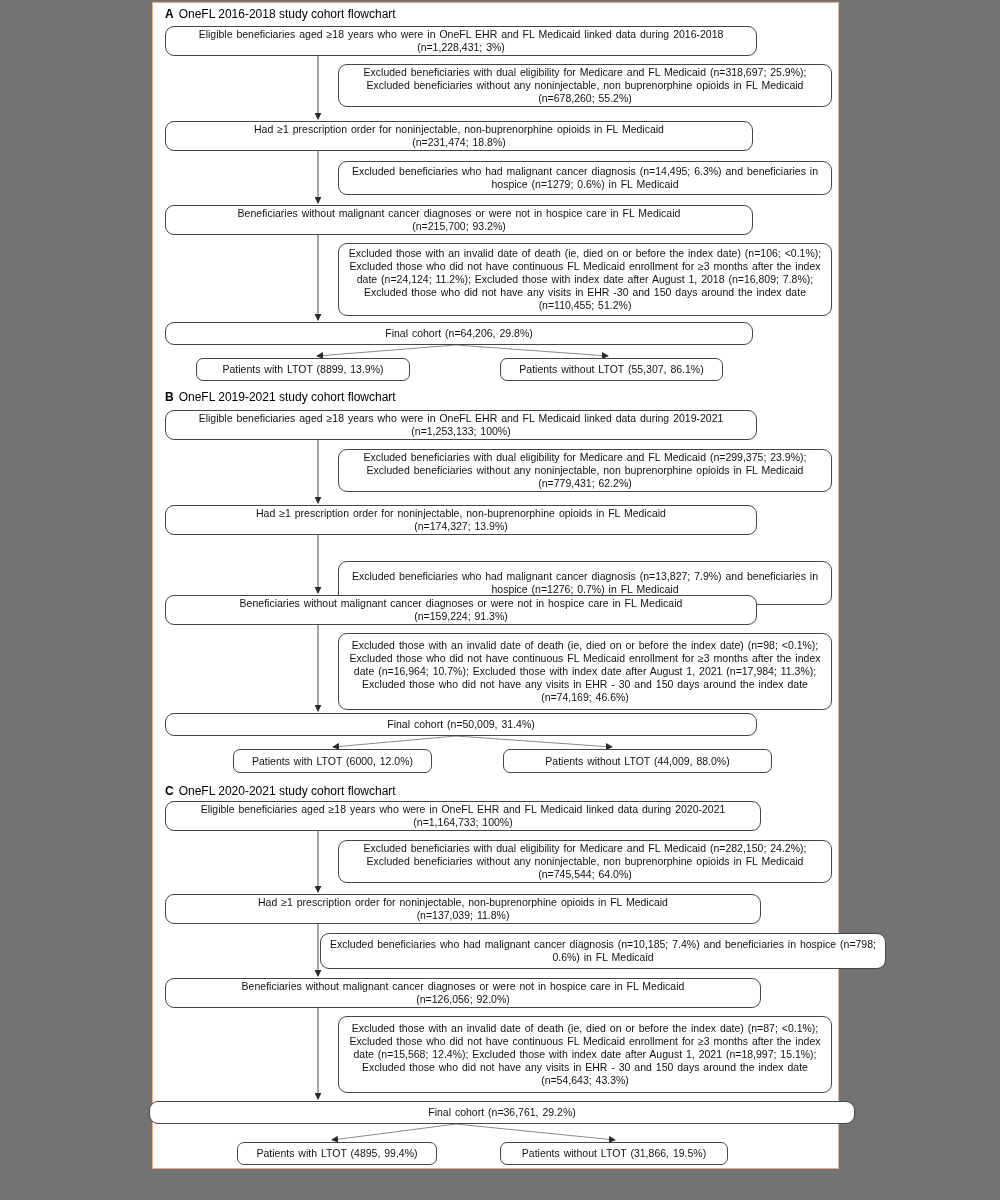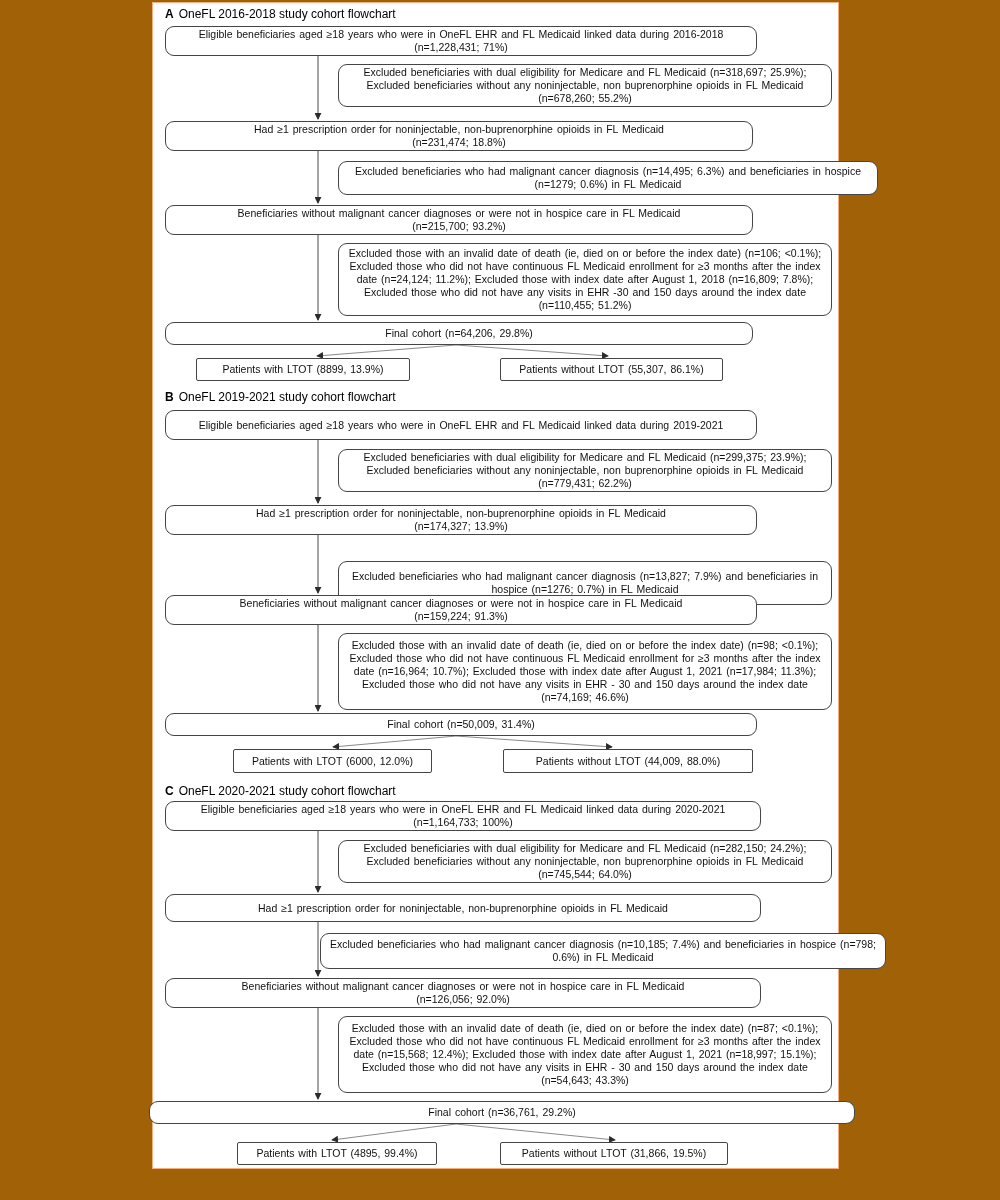--- a/index.html
+++ b/index.html
@@ -1,38 +1,38 @@
 <!DOCTYPE html>
 <html><head>
 <meta charset="utf-8">
 <style>
   html,body{margin:0;padding:0;background:#ffffff;}
   .stage{
-    position:relative;width:1000px;height:1200px;background:#a16207;overflow:hidden;
+    position:relative;width:1000px;height:1200px;background:#737373;overflow:hidden;
     font-family:"Liberation Sans", sans-serif;color:#111111;
   }
   .figure-border{
     position:absolute;left:152px;top:2px;width:687px;height:1167px;
     border:1.5px solid #f5ad7e;background:#ffffff;box-sizing:border-box;
   }
   .connectors{position:absolute;left:0;top:0;width:1000px;height:1200px;pointer-events:none;}
   .ptitle{
     position:absolute;left:165px;margin:0;font-size:12px;font-weight:400;color:#000000;
     white-space:nowrap;line-height:14px;
   }
   .ptitle b{font-weight:700;margin-right:5px;}
   .box{
     position:absolute;box-sizing:border-box;background:#ffffff;
     border:1.3px solid #454545;border-radius:9px;
     display:flex;flex-direction:column;align-items:center;justify-content:center;
     text-align:center;font-size:10.5px;line-height:13px;word-spacing:1px;
     padding:1px 8px;
   }
   .box .ln{width:100%;}
-  .small{border-radius:2px;}
+  .small{border-radius:7px;}
 </style>
 </head>
 <body>
 
 <div class="stage">
   <div class="figure-border"></div>
 
   <svg class="connectors" viewBox="0 0 1000 1200" xmlns="http://www.w3.org/2000/svg">
     <defs>
       <marker id="arr" viewBox="0 0 8 8" refX="7" refY="4" markerWidth="7" markerHeight="7" orient="auto-start-reverse">
@@ -57,33 +57,33 @@
     <line x1="318" y1="1006" x2="318" y2="1099" stroke="#4a4a4a" stroke-width="1" marker-end="url(#arr)"></line>
     <line x1="456" y1="1124" x2="332" y2="1140" stroke="#8a8a8a" stroke-width="1" marker-end="url(#arr)"></line>
     <line x1="456" y1="1124" x2="615" y2="1140" stroke="#8a8a8a" stroke-width="1" marker-end="url(#arr)"></line>
   </svg>
 
   <section>
     <h2 class="ptitle" style="top:7px"><b>A</b><span>OneFL 2016-2018 study cohort flowchart</span></h2>
 
     <div class="box" style="top:26px;left:165px;width:592px;min-height:30px">
       <div class="ln">Eligible beneficiaries aged ≥18 years who were in OneFL EHR and FL Medicaid linked data during 2016-2018</div>
-      <div class="ln">(n=1,228,431; 71%)</div>
+      <div class="ln">(n=1,228,431; 3%)</div>
     </div>
 
     <div class="box" style="top:64px;left:338px;width:494px;min-height:42px">
       <div class="ln">Excluded beneficiaries with dual eligibility for Medicare and FL Medicaid (n=318,697; 25.9%); Excluded beneficiaries without any noninjectable, non buprenorphine opioids in FL Medicaid (n=678,260; 55.2%)</div>
     </div>
 
     <div class="box" style="top:121px;left:165px;width:588px;min-height:28px">
       <div class="ln">Had ≥1 prescription order for noninjectable, non-buprenorphine opioids in FL Medicaid</div>
       <div class="ln">(n=231,474; 18.8%)</div>
     </div>
 
-    <div class="box" style="top:161px;left:338px;width:540px;min-height:34px">
+    <div class="box" style="top:161px;left:338px;width:494px;min-height:34px">
       <div class="ln">Excluded beneficiaries who had malignant cancer diagnosis (n=14,495; 6.3%) and beneficiaries in hospice (n=1279; 0.6%) in FL Medicaid</div>
     </div>
 
     <div class="box" style="top:205px;left:165px;width:588px;min-height:28px">
       <div class="ln">Beneficiaries without malignant cancer diagnoses or were not in hospice care in FL Medicaid</div>
       <div class="ln">(n=215,700; 93.2%)</div>
     </div>
 
     <div class="box" style="top:243px;left:338px;width:494px;min-height:73px">
       <div class="ln">Excluded those with an invalid date of death (ie, died on or before the index date) (n=106; &lt;0.1%); Excluded those who did not have continuous FL Medicaid enrollment for ≥3 months after the index date (n=24,124; 11.2%); Excluded those with index date after August 1, 2018 (n=16,809; 7.8%); Excluded those who did not have any visits in EHR -30 and 150 days around the index date (n=110,455; 51.2%)</div>
@@ -99,20 +99,21 @@
     <div class="box small" style="top:358px;left:500px;width:223px;min-height:23px">
       <div class="ln">Patients without LTOT (55,307, 86.1%)</div>
     </div>
   </section>
 
   <section>
     <h2 class="ptitle" style="top:390px"><b>B</b><span>OneFL 2019-2021 study cohort flowchart</span></h2>
 
     <div class="box" style="top:410px;left:165px;width:592px;min-height:30px">
       <div class="ln">Eligible beneficiaries aged ≥18 years who were in OneFL EHR and FL Medicaid linked data during 2019-2021</div>
+      <div class="ln">(n=1,253,133; 100%)</div>
     </div>
 
     <div class="box" style="top:449px;left:338px;width:494px;min-height:42px">
       <div class="ln">Excluded beneficiaries with dual eligibility for Medicare and FL Medicaid (n=299,375; 23.9%); Excluded beneficiaries without any noninjectable, non buprenorphine opioids in FL Medicaid (n=779,431; 62.2%)</div>
     </div>
 
     <div class="box" style="top:505px;left:165px;width:592px;min-height:28px">
       <div class="ln">Had ≥1 prescription order for noninjectable, non-buprenorphine opioids in FL Medicaid</div>
       <div class="ln">(n=174,327; 13.9%)</div>
     </div>
@@ -130,39 +131,40 @@
       <div class="ln">Excluded those with an invalid date of death (ie, died on or before the index date) (n=98; &lt;0.1%); Excluded those who did not have continuous FL Medicaid enrollment for ≥3 months after the index date (n=16,964; 10.7%); Excluded those with index date after August 1, 2021 (n=17,984; 11.3%); Excluded those who did not have any visits in EHR - 30 and 150 days around the index date (n=74,169; 46.6%)</div>
     </div>
 
     <div class="box" style="top:713px;left:165px;width:592px;min-height:23px">
       <div class="ln">Final cohort (n=50,009, 31.4%)</div>
     </div>
 
     <div class="box small" style="top:749px;left:233px;width:199px;min-height:24px">
       <div class="ln">Patients with LTOT (6000, 12.0%)</div>
     </div>
-    <div class="box small" style="top:749px;left:503px;width:250px;min-height:24px">
+    <div class="box small" style="top:749px;left:503px;width:269px;min-height:24px">
       <div class="ln">Patients without LTOT (44,009, 88.0%)</div>
     </div>
   </section>
 
   <section>
     <h2 class="ptitle" style="top:784px"><b>C</b><span>OneFL 2020-2021 study cohort flowchart</span></h2>
 
     <div class="box" style="top:801px;left:165px;width:596px;min-height:30px">
       <div class="ln">Eligible beneficiaries aged ≥18 years who were in OneFL EHR and FL Medicaid linked data during 2020-2021</div>
       <div class="ln">(n=1,164,733; 100%)</div>
     </div>
 
     <div class="box" style="top:840px;left:338px;width:494px;min-height:42px">
       <div class="ln">Excluded beneficiaries with dual eligibility for Medicare and FL Medicaid (n=282,150; 24.2%); Excluded beneficiaries without any noninjectable, non buprenorphine opioids in FL Medicaid (n=745,544; 64.0%)</div>
     </div>
 
     <div class="box" style="top:894px;left:165px;width:596px;min-height:28px">
       <div class="ln">Had ≥1 prescription order for noninjectable, non-buprenorphine opioids in FL Medicaid</div>
+      <div class="ln">(n=137,039; 11.8%)</div>
     </div>
 
     <div class="box" style="top:933px;left:320px;width:566px;min-height:36px">
       <div class="ln">Excluded beneficiaries who had malignant cancer diagnosis (n=10,185; 7.4%) and beneficiaries in hospice (n=798; 0.6%) in FL Medicaid</div>
     </div>
 
     <div class="box" style="top:978px;left:165px;width:596px;min-height:28px">
       <div class="ln">Beneficiaries without malignant cancer diagnoses or were not in hospice care in FL Medicaid</div>
       <div class="ln">(n=126,056; 92.0%)</div>
     </div>

